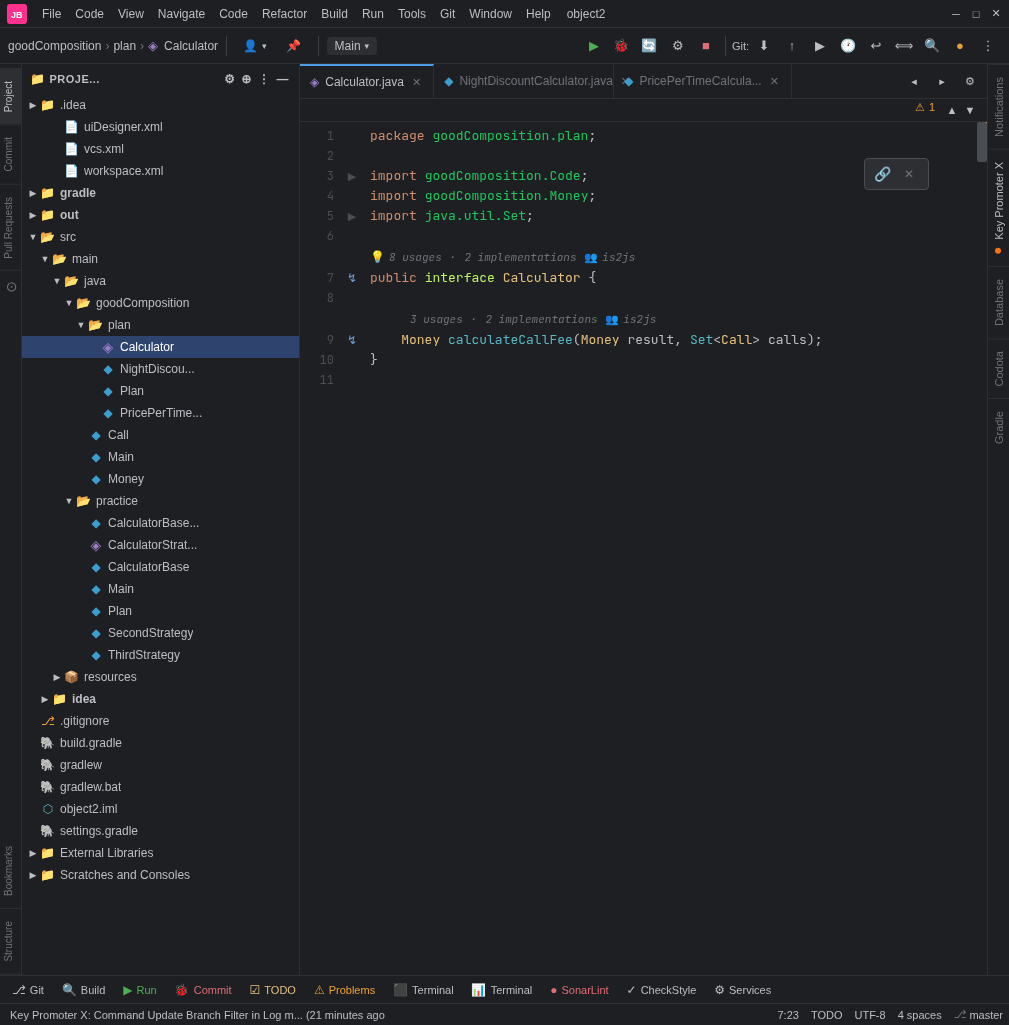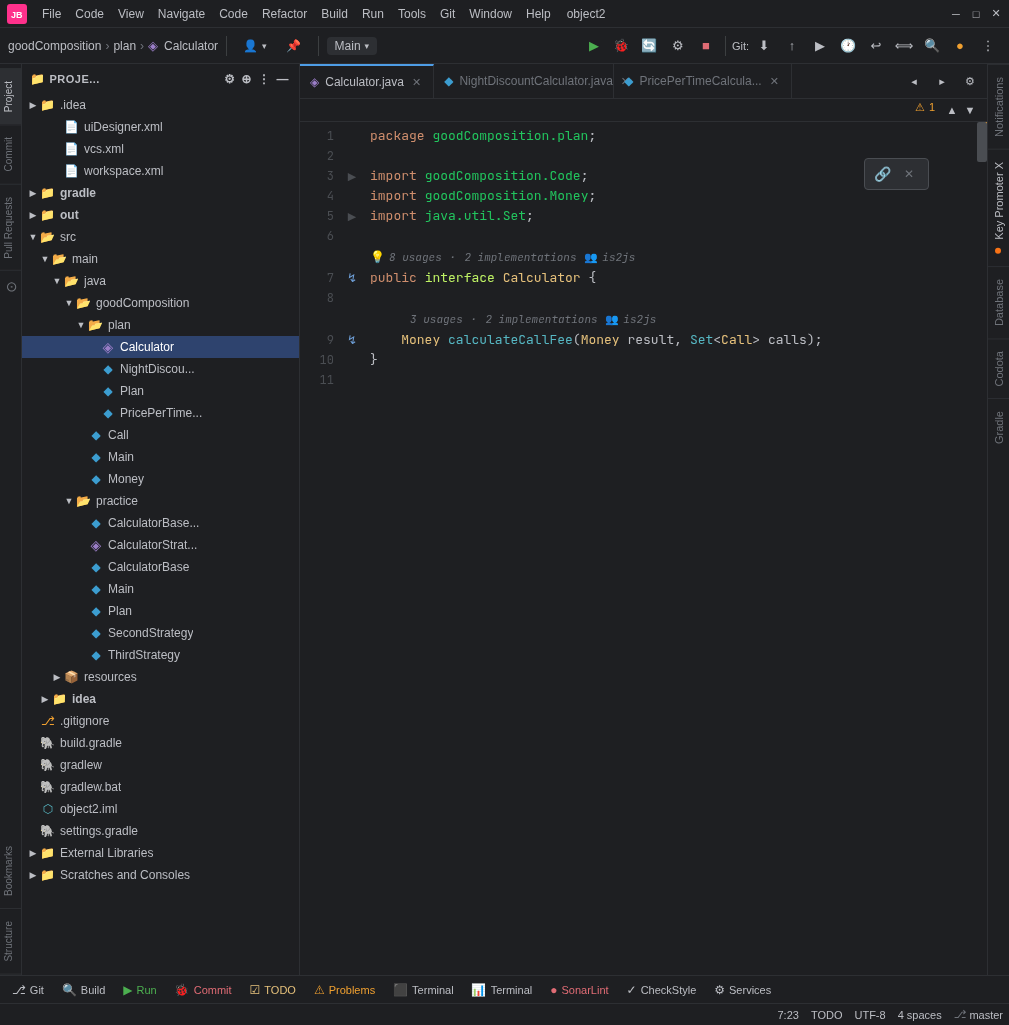--- a/index.html
+++ b/index.html
@@ -1053,20 +1053,25 @@
     <span class="bottom-btn-icon">✓</span>
     <span>CheckStyle</span>
   </div>
   <div class="bottom-btn services">
     <span class="bottom-btn-icon">⚙</span>
     <span>Services</span>
   </div>
 </div>
 
 <div class="status-bar">
+  <div class="status-left">
+    <div class="status-item">
+      <span>Key Promoter X: Command Update Branch Filter in Log m... (21 minutes ago</span>
+    </div>
+  </div>
   <div class="status-right">
     <div class="status-item">
       <span>7:23</span>
     </div>
     <div class="status-item">
       <span>TODO</span>
     </div>
     <div class="status-item">
       <span>UTF-8</span>
     </div>

